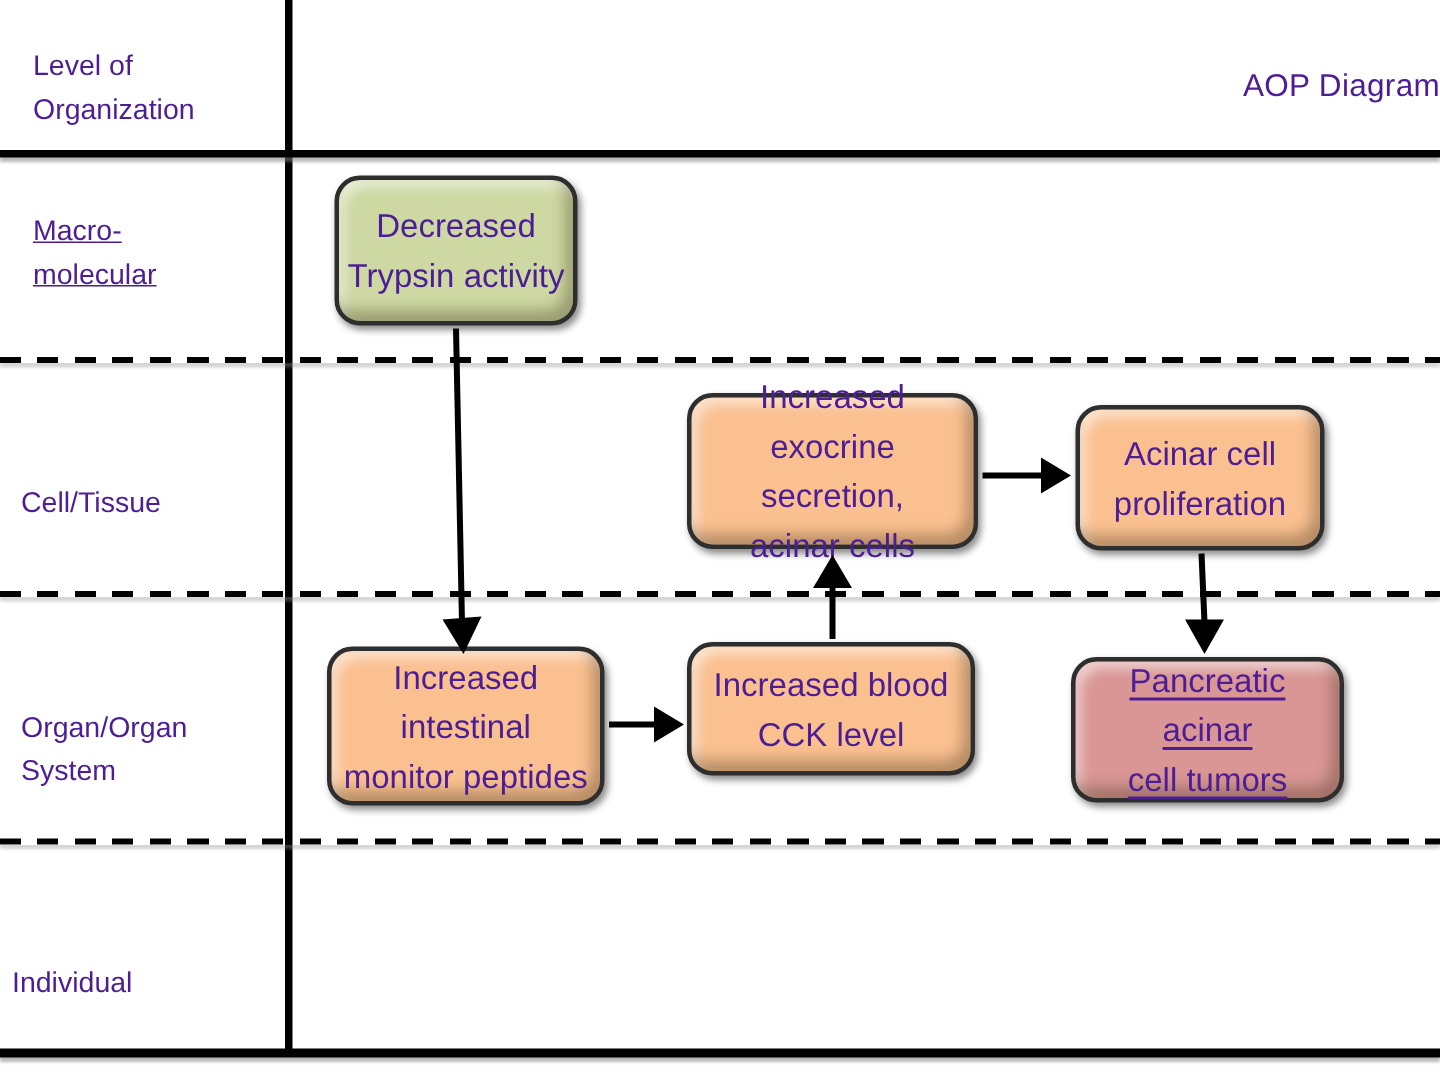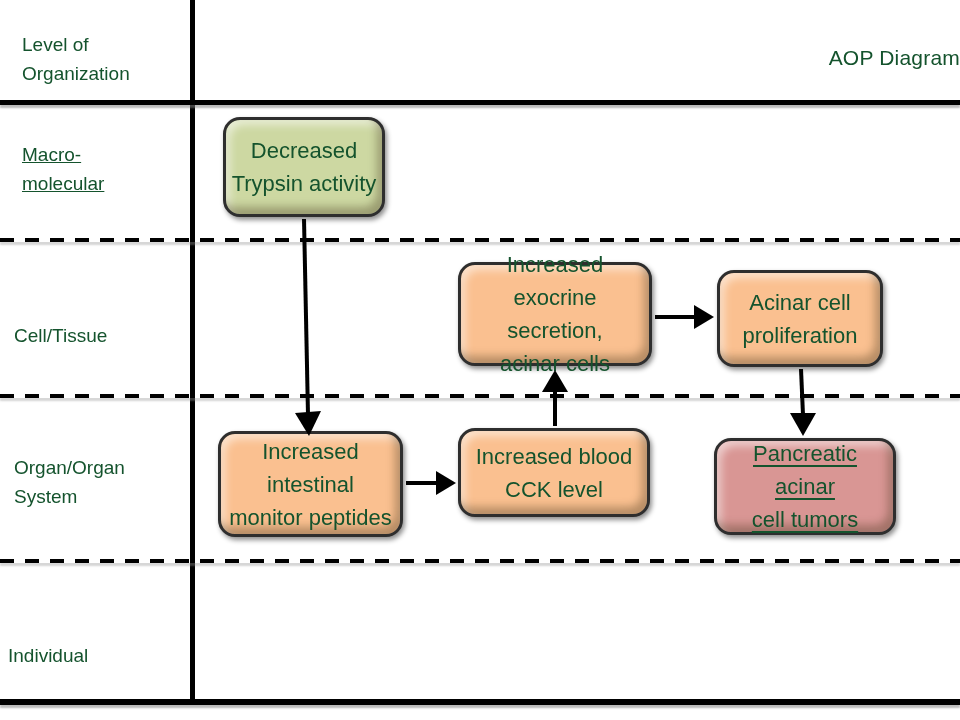--- a/index.html
+++ b/index.html
@@ -1,21 +1,21 @@
 <!DOCTYPE html>
 <html><head>
 <meta charset="utf-8">
 <style>
   html,body{margin:0;padding:0;background:#fff;}
   .stage{
     position:relative;
     width:960px;height:720px;
     background:#ffffff;
     font-family:"Liberation Sans", sans-serif;
-    color:#14532d;
+    color:#4c1d95;
     overflow:hidden;
   }
   
   .vline{
     position:absolute;left:190px;top:0;width:5px;height:703px;
     background:#000;
   }
   .hline{
     position:absolute;left:0;width:960px;background:#000;
   }
@@ -38,21 +38,21 @@
   }
   .corner-label{
     position:absolute;left:22px;top:30px;
     font-size:19px;line-height:1.55;white-space:pre-line;
   }
   .row-label{
     position:absolute;font-size:19px;line-height:1.5;white-space:pre-line;
   }
   .rl-0{left:22px;top:141px;text-decoration:underline;}
   .rl-1{left:14px;top:322px;}
-  .rl-2{left:14px;top:454px;}
+  .rl-2{left:14px;top:472px;}
   .rl-3{left:8px;top:615px;margin-top:27px;}
 
   
   .node{
     position:absolute;box-sizing:border-box;
     border:3px solid #2e2e2e;border-radius:17px;
     display:flex;align-items:center;justify-content:center;
     text-align:center;font-size:22px;line-height:1.5;
     padding:2px 4px;
     box-shadow:2px 3px 5px rgba(0,0,0,.45),

